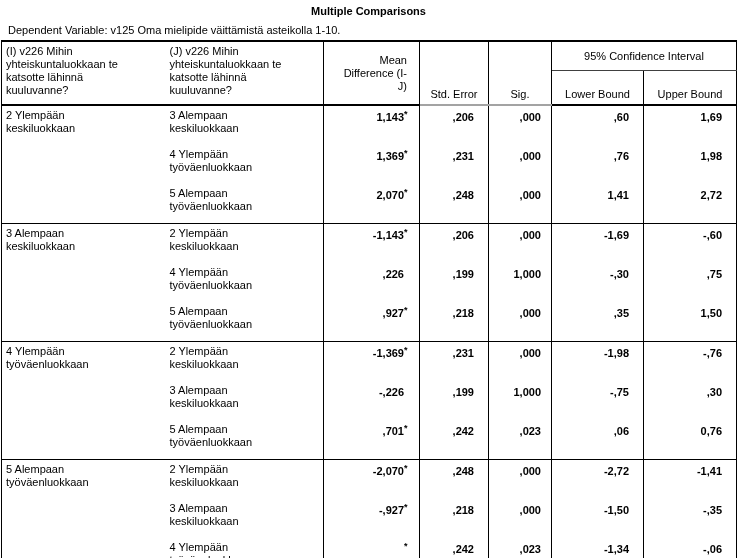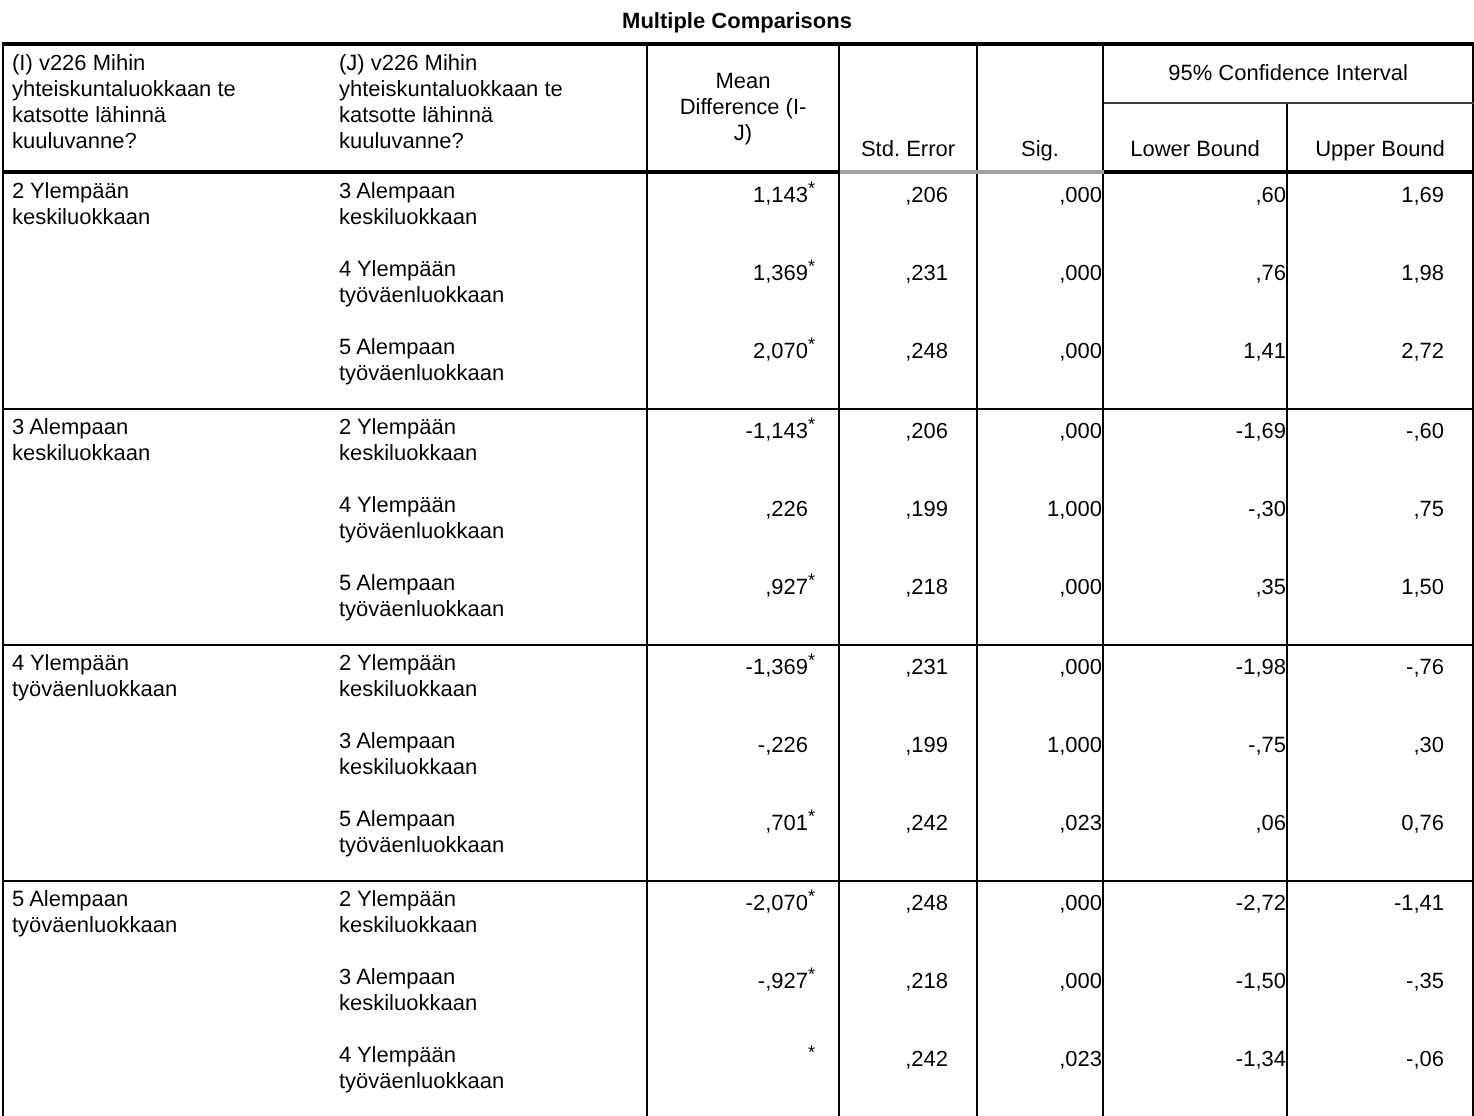--- a/index.html
+++ b/index.html
@@ -41,21 +41,21 @@
   .vr { border-right: 1px solid #000; }
 
   
   th.h-i, th.h-j {
     text-align: left;
     padding: 3px 20px 2px 4px;
     vertical-align: top;
     border-bottom: 2px solid #000;
   }
   th.h-md {
-    text-align: center;
+    text-align: right;
     vertical-align: middle;
     padding: 0 12px;
     border-bottom: 2px solid #000;
   }
   th.h-se, th.h-sig {
     text-align: center;
     vertical-align: bottom;
     padding-bottom: 3px;
     border-bottom: 2px solid #a3a3a3;
   }
@@ -74,42 +74,44 @@
 
   
   td { height: 34px; }
   td.i-cell, td.j-cell {
     text-align: left;
     padding: 3px 34px 2px 4px;
   }
   td.num {
     text-align: right;
     padding-top: 5px;
+    font-weight: bold;
   }
   td.c-md  { padding-right: 8px; }
   td.c-se  { padding-right: 14px; }
-  td.c-sig { }
-  td.c-lb  { }
+  td.c-sig { padding-right: 10px; }
+  td.c-lb  { padding-right: 14px; }
   td.c-ub  { padding-right: 14px; }
   .star {
     display: inline-block;
     width: 7px;
     font-size: 9px;
     position: relative;
     top: -4px;
     text-align: left;
   }
   tr.sep td { border-top: 1px solid #000; }
 </style>
 </head>
 <body>
 
 <div class="page">
 
   <div class="title">Multiple Comparisons</div>
+  <div class="sub1">Dependent Variable: v125 Oma mielipide väittämistä asteikolla 1-10.</div>
 
   <table class="mc">
     <colgroup>
       <col style="width:164px">
         <col style="width:158px">
         <col style="width:96px">
       <col style="width:69px">
         <col style="width:63px">
         <col style="width:92px">
         <col style="width:93px">

